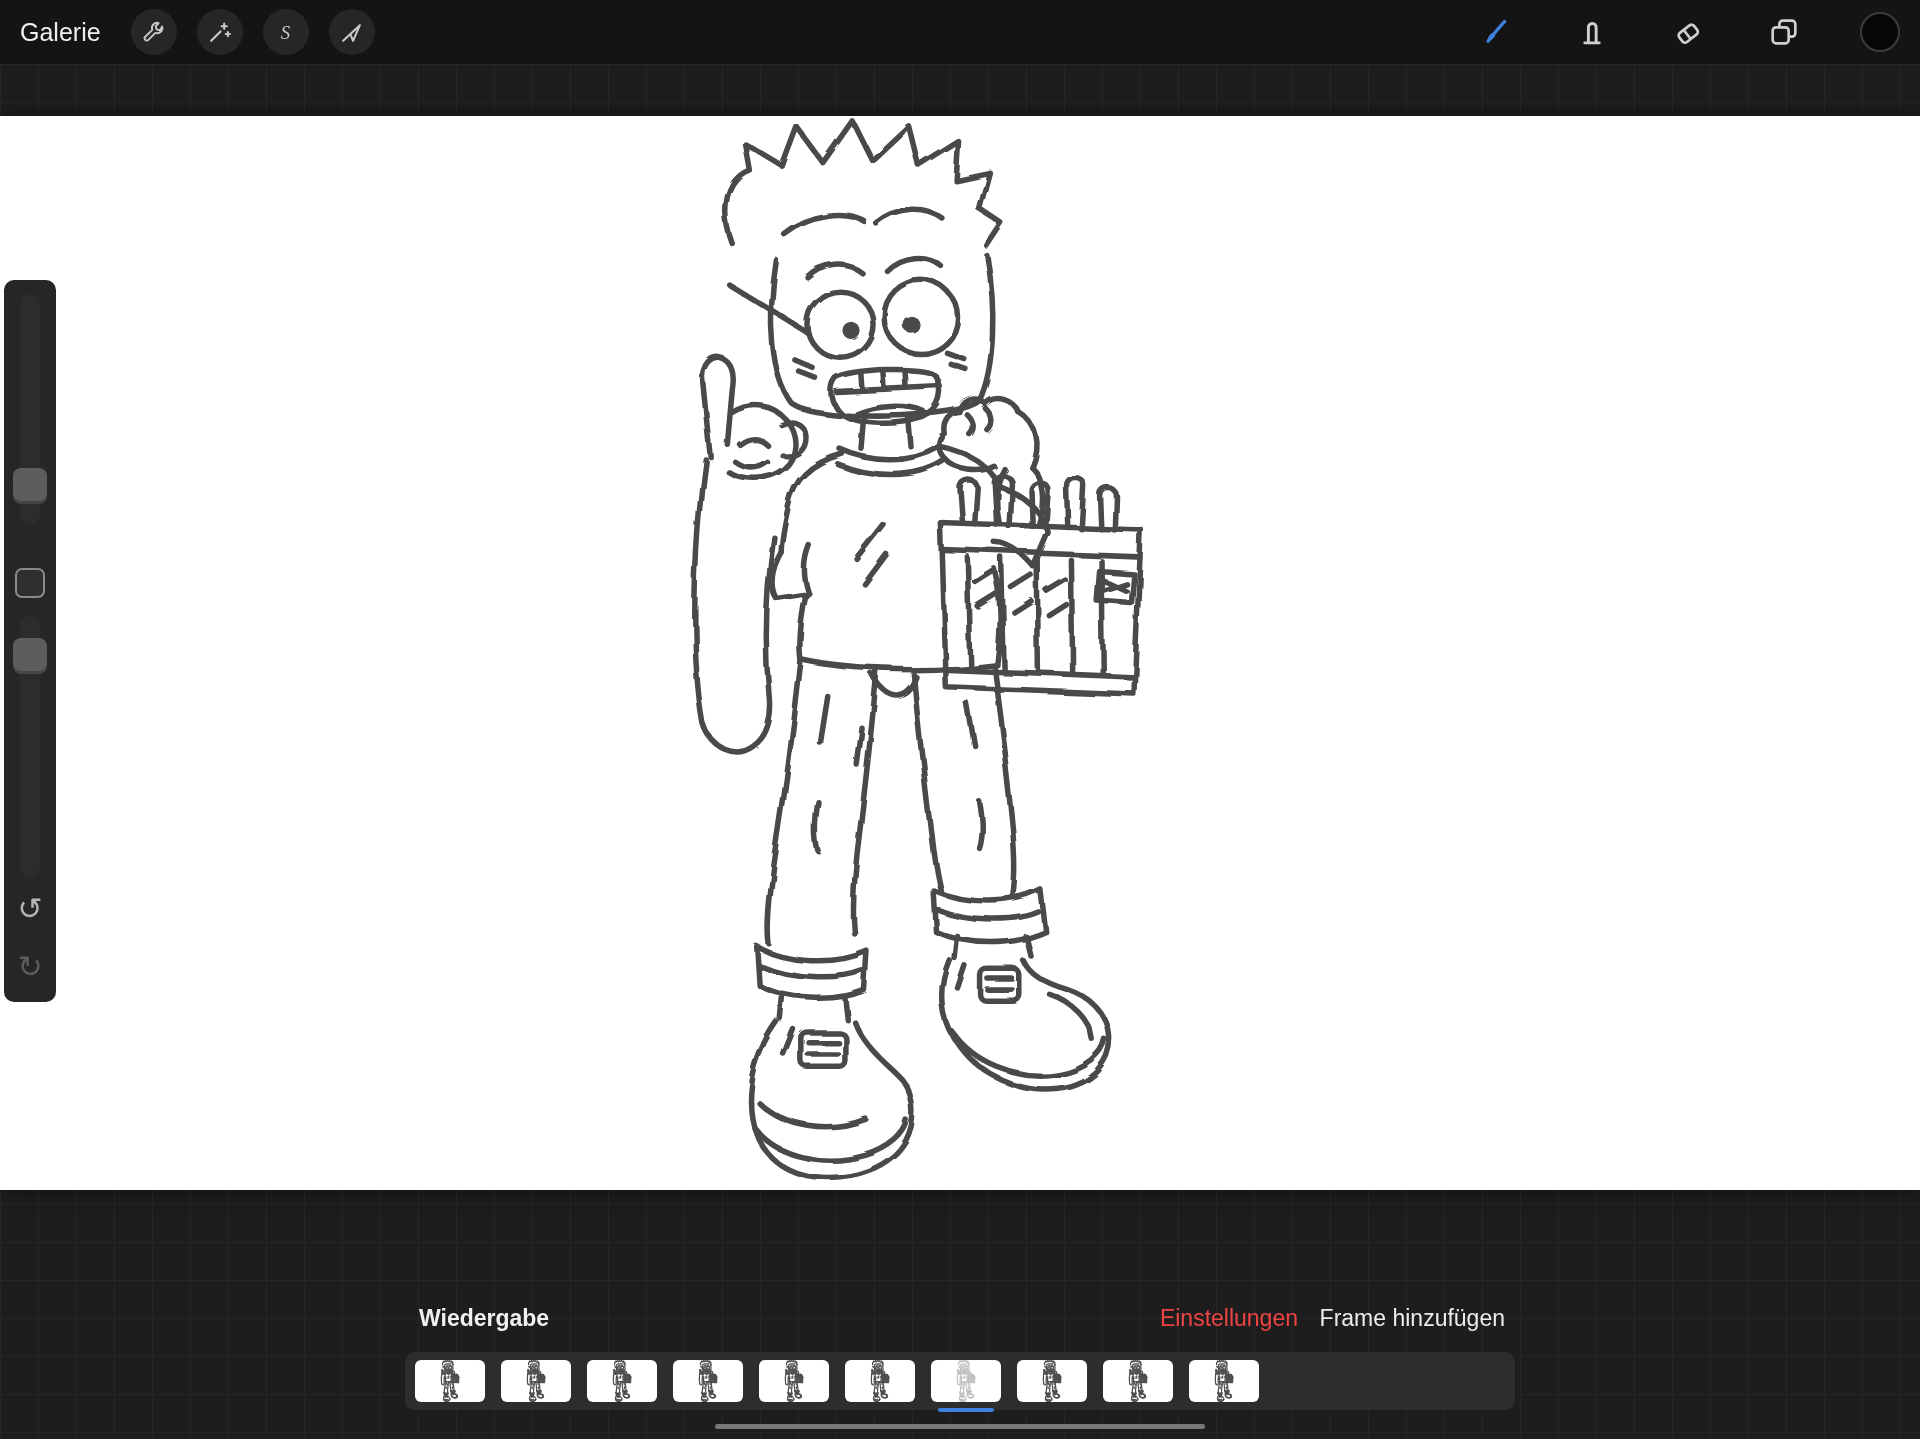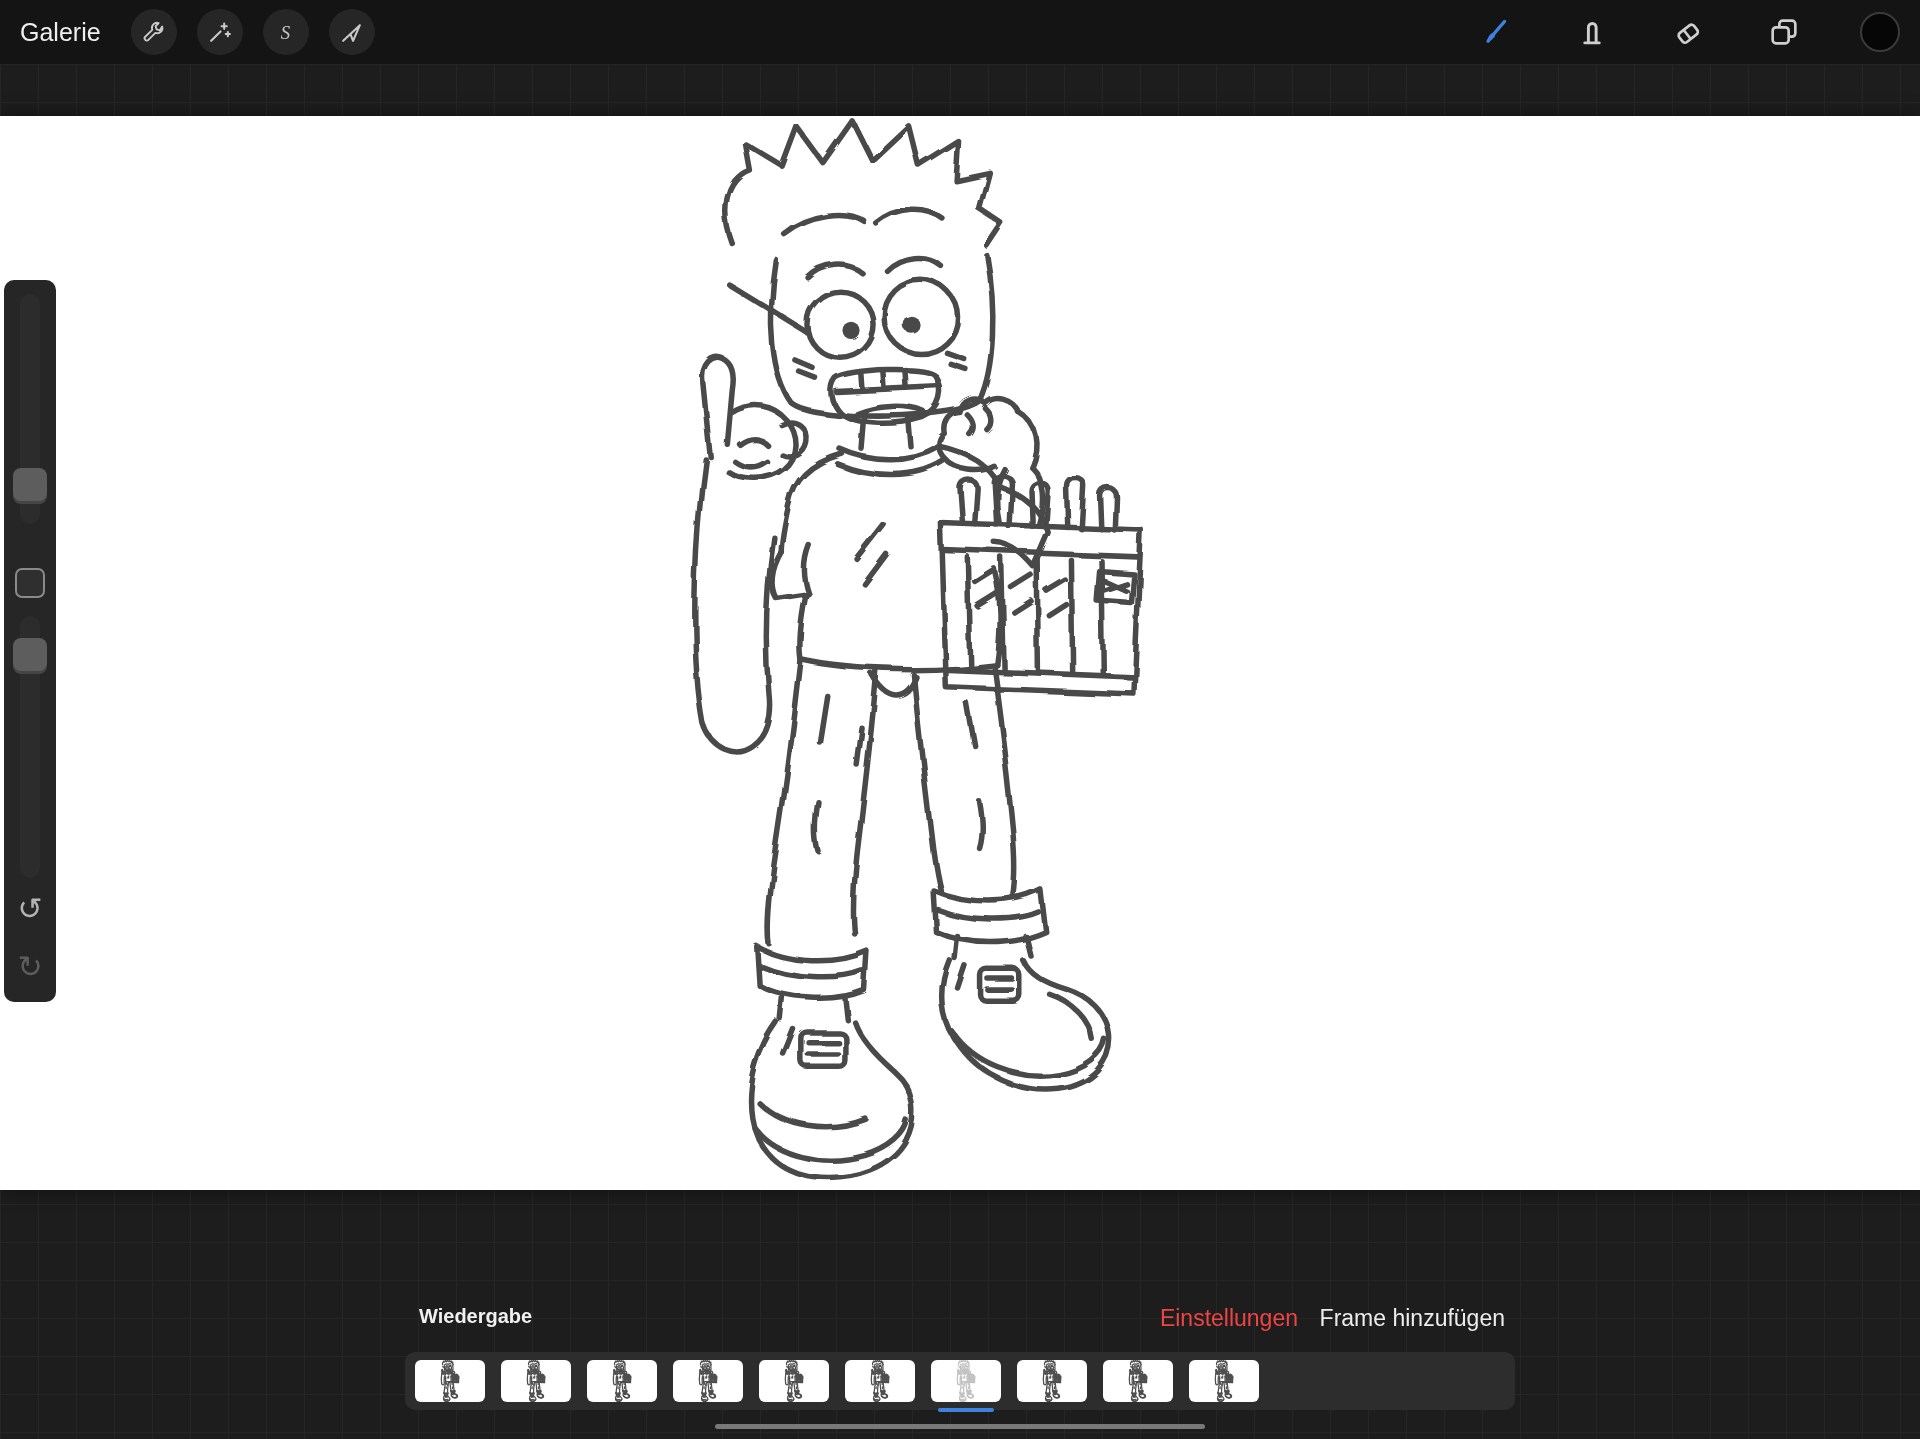--- a/index.html
+++ b/index.html
@@ -39,21 +39,21 @@
     box-shadow:inset 0 -3px 0 rgba(0,0,0,.25);}
   .handle-size{top:188px;}
   .handle-opacity{top:358px;}
   .modify-btn{position:absolute;left:11px;top:288px;width:30px;height:30px;border:2px solid #8a8a8a;
     background:#2f2f2f;border-radius:7px;box-sizing:border-box;}
   .undo-btn,.redo-btn{position:absolute;left:0;width:52px;text-align:center;font-size:30px;line-height:30px;}
   .undo-btn{top:614px;color:#b3b3b3;}
   .redo-btn{top:672px;color:#5d5d5d;}
   
   .playback-header{position:absolute;top:1305px;left:0;right:0;height:32px;z-index:6;}
-  .playback-title{position:absolute;left:419px;color:#f0f0f0;font-size:20px;font-weight:700;}
+  .playback-title{position:absolute;left:419px;color:#f0f0f0;font-size:23px;font-weight:700;}
   .settings-label{position:absolute;right:622px;color:#ef4444;font-size:23px;}
   .addframe-label{position:absolute;right:415px;color:#ececec;font-size:23px;}
   .frame-strip{position:absolute;left:405px;top:1352px;width:1110px;height:58px;background:var(--panel-bg);
     border-radius:10px;display:flex;align-items:center;padding:0 10px;box-sizing:border-box;gap:16px;z-index:6;}
   .thumb{position:relative;width:70px;height:42px;background:var(--thumb-bg);border-radius:6px;flex:0 0 auto;
     display:flex;align-items:center;justify-content:center;overflow:visible;}
   .thumb svg{width:100%;height:100%;display:block;}
   .frame-underline{position:absolute;left:7px;top:48px;width:56px;height:4px;border-radius:2px;background:var(--accent);}
   .home-indicator{position:absolute;left:715px;top:1424px;width:490px;height:5px;border-radius:3px;
     background:#787878;z-index:8;}

